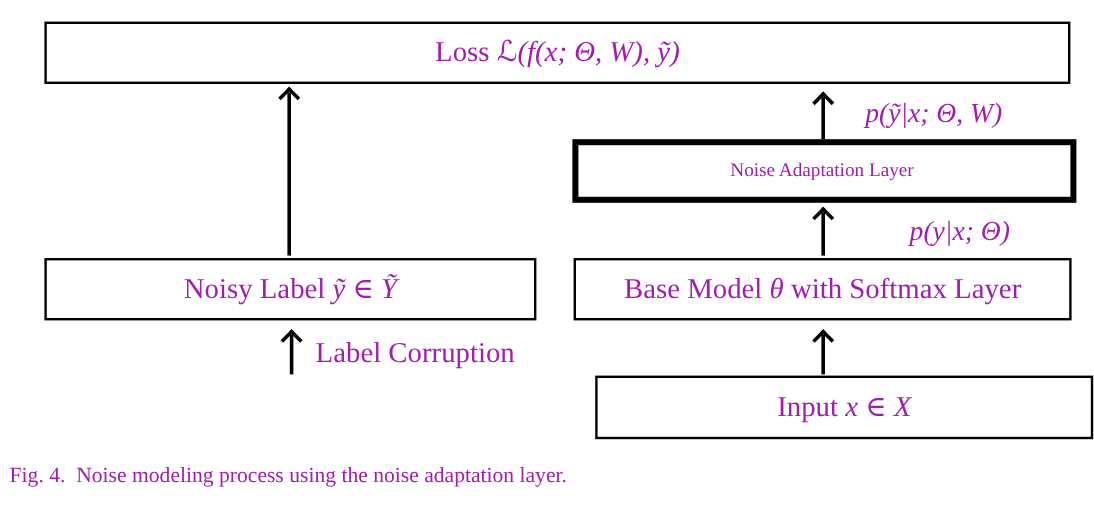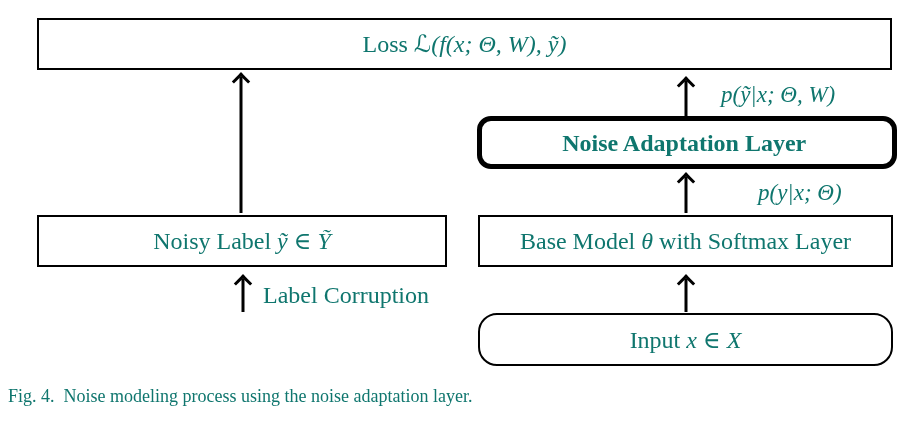--- a/index.html
+++ b/index.html
@@ -7,39 +7,38 @@
     padding: 0;
     background: #ffffff;
   }
   .stage {
     position: relative;
     width: 912px;
     height: 434px;
     background: #ffffff;
     overflow: hidden;
     font-family: "Liberation Serif", "DejaVu Serif", "DejaVu Sans", serif;
-    color: #0f766e;
+    color: #a21caf;
   }
   .box {
     position: absolute;
     background: #ffffff;
     border: 2px solid #000000;
     display: flex;
     align-items: center;
     justify-content: center;
     font-size: 24px;
     line-height: 1;
     white-space: pre;
     box-sizing: border-box;
   }
   .box.thick {
     border-width: 5px;
-    font-weight: bold;
-    font-size: 24px;
-    border-radius: 14px;
+    font-weight: normal;
+    font-size: 16px;
   }
   .formula { font-style: italic; }
   .arrow { position: absolute; width: 18px; }
   .arrow::before {
     content: "";
     position: absolute;
     left: 50%;
     top: 4px;
     bottom: 0;
     width: 0;
@@ -103,19 +102,19 @@
     <span>Noisy Label </span><span class="formula">ỹ ∈ Ỹ</span>
   </div>
 
   <div class="arrow" style="left:234px; top:275px; height:37px;"></div>
 
   <div class="side-label" style="left:263px; top:281px; font-size:24px;">Label Corruption</div>
 
   <div class="arrow" style="left:677px; top:275px; height:37px;"></div>
 
 
-  <div class="box" style="left:478px; top:313px; width:415px; height:53px;border-radius:19px;">
+  <div class="box" style="left:496px; top:313px; width:415px; height:53px;">
     <span>Input </span><span class="formula">x ∈ X</span>
   </div>
 
   <div class="caption">Fig. 4.  Noise modeling process using the noise adaptation layer.</div>
 
 </div>
 
 </body></html>

